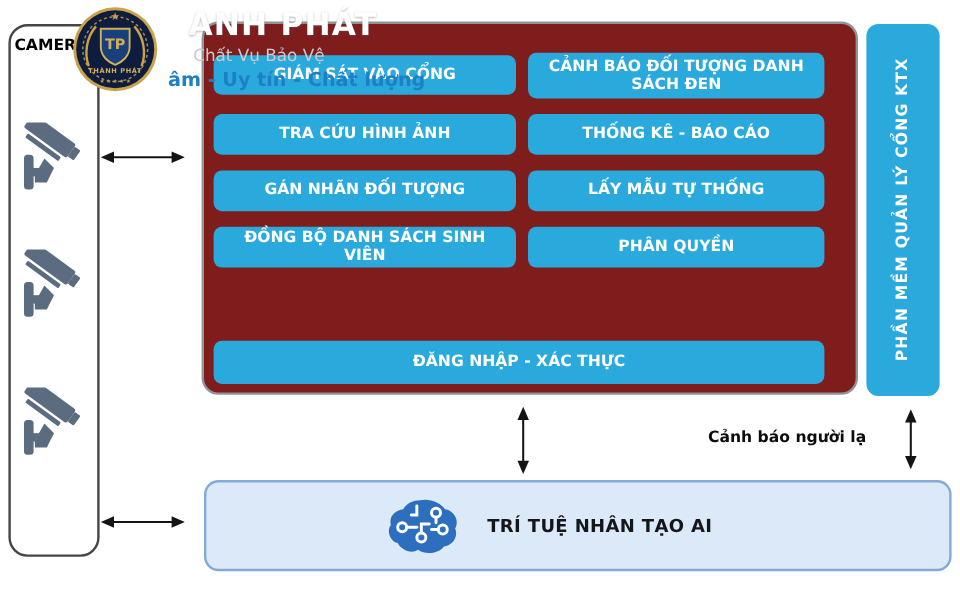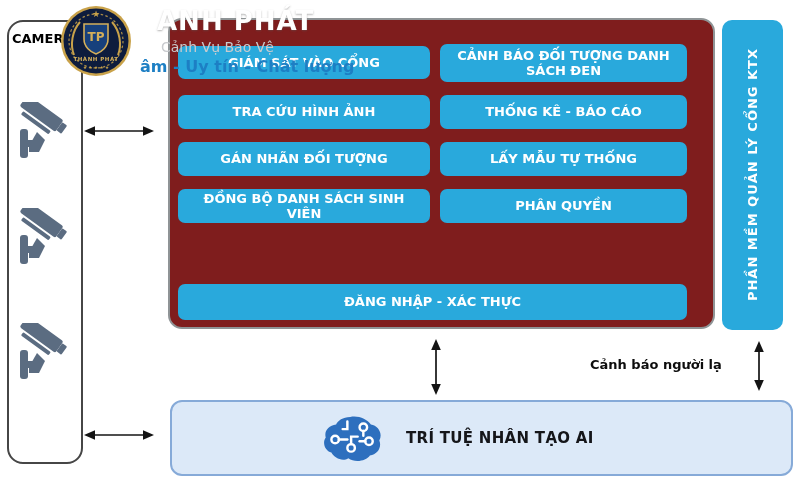--- a/index.html
+++ b/index.html
@@ -109,21 +109,21 @@
     <path d="M14 50 C10 40 12 26 20 17" fill="none" stroke="#c9a24a" stroke-width="2"></path>
     <path d="M58 50 C62 40 60 26 52 17" fill="none" stroke="#c9a24a" stroke-width="2"></path>
     <text x="36" y="12" text-anchor="middle" font-size="9" fill="#c9a24a">★</text>
     <path d="M24 19 h24 v15 c0 8 -6.5 13 -12 15 c-5.5 -2 -12 -7 -12 -15 z" fill="#17407c" stroke="#d4af5a" stroke-width="1.6"></path>
     <text x="36" y="36" text-anchor="middle" font-size="12" font-weight="bold" fill="#d4af5a">TP</text>
     <text x="36" y="56" text-anchor="middle" font-size="5.5" font-weight="bold" fill="#d4af5a" letter-spacing=".5">THÀNH PHÁT</text>
     <text x="36" y="64" text-anchor="middle" font-size="4.5" fill="#c9a24a">★ ★ ★ ★ ★</text>
   </svg>
 
   <div class="wm1">ANH PHÁT</div>
-  <div class="wm2">Cảnh Vụ Bảo Vệ</div>
+  <div class="wm2">Chất Vụ Bảo Vệ</div>
   <div class="wm3">âm - Uy tín - Chất lượng</div>
 
   <div class="main-box">
     <div class="btn b0">GIÁM SÁT VÀO CỔNG</div>
     <div class="btn b1">CẢNH BÁO ĐỐI TƯỢNG DANH SÁCH ĐEN</div>
     <div class="btn b2">TRA CỨU HÌNH ẢNH</div>
     <div class="btn b3">THỐNG KÊ - BÁO CÁO</div>
     <div class="btn b4">GÁN NHÃN ĐỐI TƯỢNG</div>
     <div class="btn b5">LẤY MẪU TỰ THỐNG</div>
     <div class="btn b6">ĐỒNG BỘ DANH SÁCH SINH VIÊN</div>

